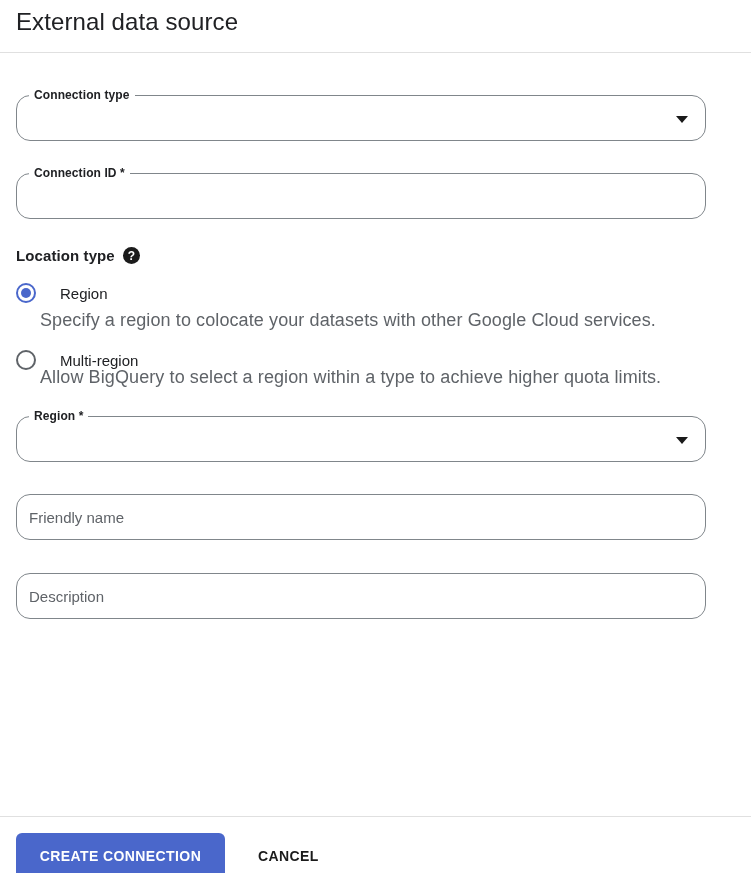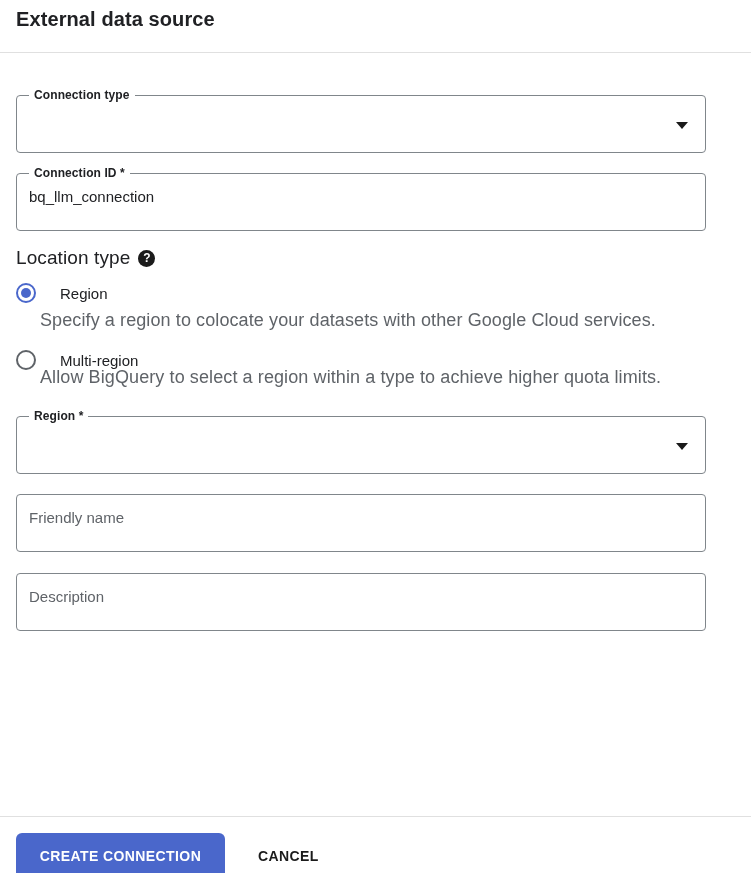--- a/index.html
+++ b/index.html
@@ -14,36 +14,36 @@
     --accent: #4a67cb;
     --text-primary: #202124;
     --text-secondary: #5f6368;
     --border: #80868b;
     --divider: #e0e0e0;
   }
   .abs { position: absolute; }
 
   .dialog-title {
     top: 8px; left: 16px;
-    font-size: 20px; font-weight: 700;
+    font-size: 24px; font-weight: 400;
     color: var(--text-primary);
     letter-spacing: 0.1px;
   }
   .divider {
     left: 0; width: 751px; height: 1px;
     background: var(--divider);
   }
   .divider-top { top: 52px; }
   .divider-footer { top: 816px; }
 
   
   .field {
-    left: 16px; width: 690px; height: 58px;
+    left: 16px; width: 690px; height: 46px;
     border: 1px solid var(--border);
-    border-radius: 4px;
+    border-radius: 14px;
     background: #ffffff;
   }
   .field .float-label {
     position: absolute;
     top: -8px; left: 12px;
     background: #ffffff;
     padding: 0 5px;
     font-size: 12px; font-weight: 700;
     color: var(--text-primary);
     letter-spacing: 0.1px;
@@ -85,21 +85,21 @@
   #connection-id-field   { top: 173px; }
   #region-field          { top: 416px; }
   #friendly-name-field   { top: 494px; }
   #description-field     { top: 573px; padding-left: 28px; }
 
   .section-label-row {
     top: 247px; left: 16px;
     display: flex; align-items: center; gap: 8px;
   }
   .section-label {
-    font-size: 19px; font-weight: 400;
+    font-size: 15px; font-weight: 700;
     color: var(--text-primary);
     letter-spacing: 0.1px;
   }
   .help-icon {
     width: 17px; height: 17px;
     border-radius: 50%;
     background: #1b1b1b;
     color: #ffffff;
     font-size: 12px; font-weight: 700;
     display: flex; align-items: center; justify-content: center;
@@ -175,21 +175,20 @@
 <div class="abs dialog-title">External data source</div>
 <div class="abs divider divider-top"></div>
 
 <div class="abs field select" id="connection-type-field">
   <span class="float-label">Connection type</span>
   <span class="caret"></span>
 </div>
 
 <div class="abs field" id="connection-id-field">
   <span class="float-label">Connection ID *</span>
-  <input class="native" type="text" value="bq_llm_connection" style="">
 </div>
 
 <div class="abs section-label-row">
   <span class="section-label">Location type</span>
   <span class="help-icon">?</span>
 </div>
 
 <div class="abs radio-row" id="radio-row-region">
   <span class="radio-outer checked">
     <span class="radio-dot"></span>

